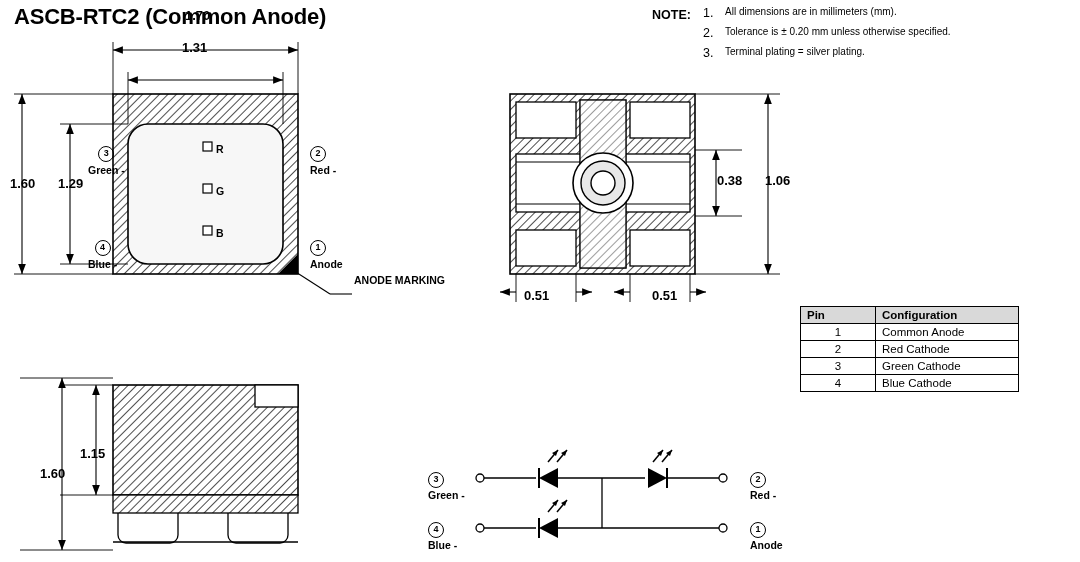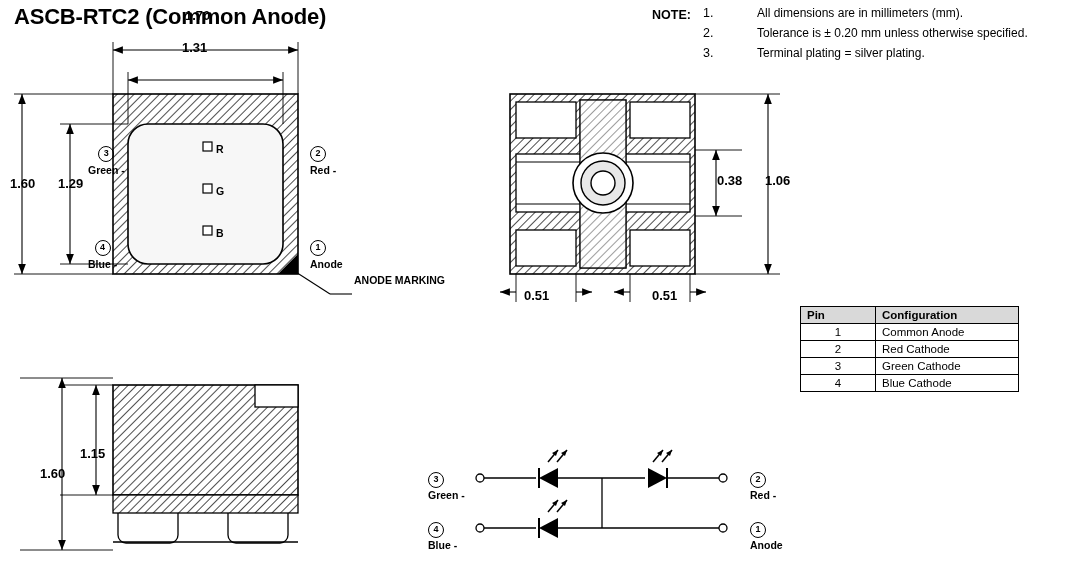--- a/index.html
+++ b/index.html
@@ -4,21 +4,21 @@
 <style>
   html,body{margin:0;padding:0;}
   body{
     width:1080px;height:562px;position:relative;background:#ffffff;
     font-family:"Liberation Sans", sans-serif;color:#000;overflow:hidden;
   }
   .abs{position:absolute;}
   .title{font-size:22px;font-weight:bold;letter-spacing:-0.2px;}
   .note-label{font-size:12.5px;font-weight:bold;}
   .note-num{font-size:12.5px;}
-  .note-text{font-size:12px;margin-left:32px;}
+  .note-text{font-size:10px;}
   .dim{font-size:13px;font-weight:bold;}
   .small-lbl{font-size:10.5px;font-weight:bold;}
   .pin-circle{
     width:14px;height:14px;border:1.3px solid #000;border-radius:50%;
     font-size:9px;line-height:13px;text-align:center;font-weight:bold;
   }
   svg{display:block;}
   table.cfg{border-collapse:collapse;font-size:11.5px;}
   table.cfg td,table.cfg th{border:1px solid #000;padding:2px 6px;}
   table.cfg th{background:#d9d9d9;font-weight:bold;text-align:left;}

